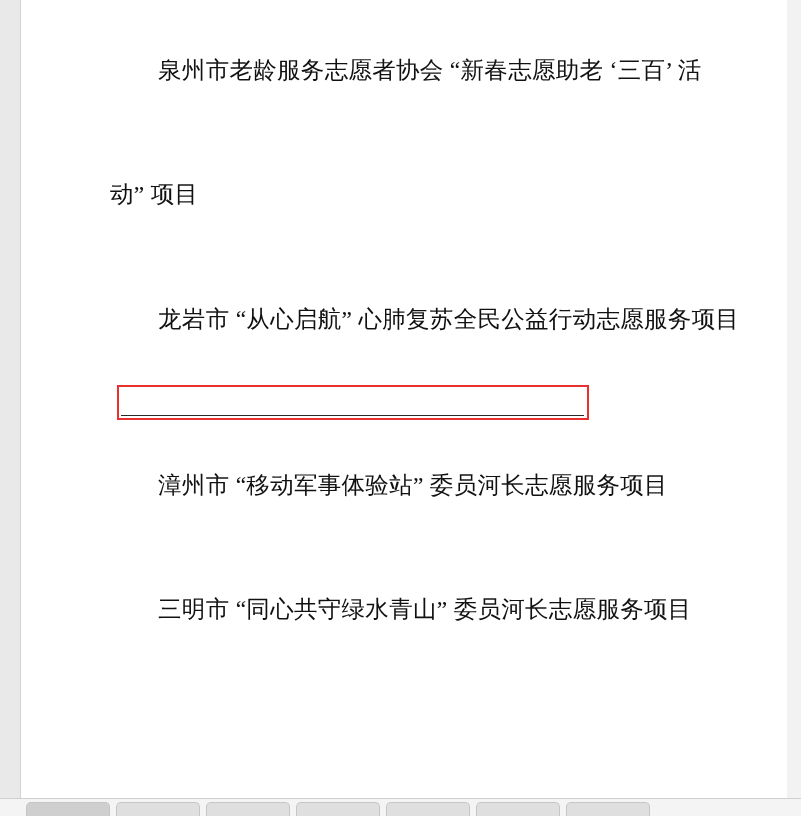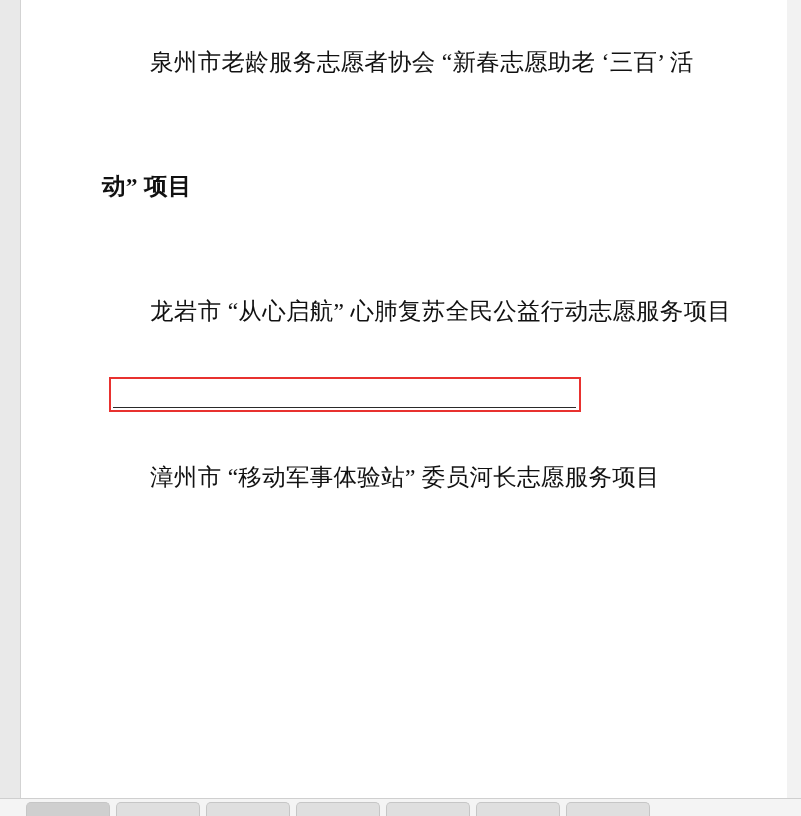--- a/index.html
+++ b/index.html
@@ -39,21 +39,21 @@
     background: #f2f2f2;
     border-left: 1px solid #dcdcdc;
   }
   .doc-body {
     position: absolute;
     left: 21px;
     top: 0;
     width: 766px;
     height: 800px;
     background: #ffffff;
-    padding: 0;
+    padding: 8px;
     box-sizing: border-box;
   }
   .line {
     font-size: 23.5px;
     line-height: 41.5px;
     color: #111111;
     white-space: pre;
     letter-spacing: 0.3px;
     padding-left: 92px;
     box-sizing: border-box;
@@ -129,37 +129,40 @@
 
   <div class="gutter-left"></div>
   <div class="gutter-right"></div>
 
   <div class="doc-body">
 
     <div class="line indent0">
       <span class="txt">泉州市老龄服务志愿者协会 “新春志愿助老 ‘三百’ 活</span>
     </div>
 
-    <div class="line indent0" style="padding-left:44px;font-weight:bold;">
+    <div class="line indent0" style="padding-left:44px;">
       <span class="txt">动” 项目</span>
     </div>
 
 
     <div class="line indent0">
       <span class="txt">龙岩市 “从心启航” 心肺复苏全民公益行动志愿服务项目</span>
     </div>
 
     <div class="line indent0 boxed">
       <div class="boxwrap">
         <div class="redbox"></div>
         <div class="redbox-underline"></div>
       </div>
       <span class="txt">漳州市 “移动军事体验站” 委员河长志愿服务项目</span>
     </div>
 
+    <div class="line indent0">
+      <span class="txt">三明市 “同心共守绿水青山” 委员河长志愿服务项目</span>
+    </div>
 
     <div class="line indent0">
       
     </div>
 
   </div>
 
   <div class="taskbar">
     <div class="taskbar-item active"></div>
     <div class="taskbar-item"></div>

